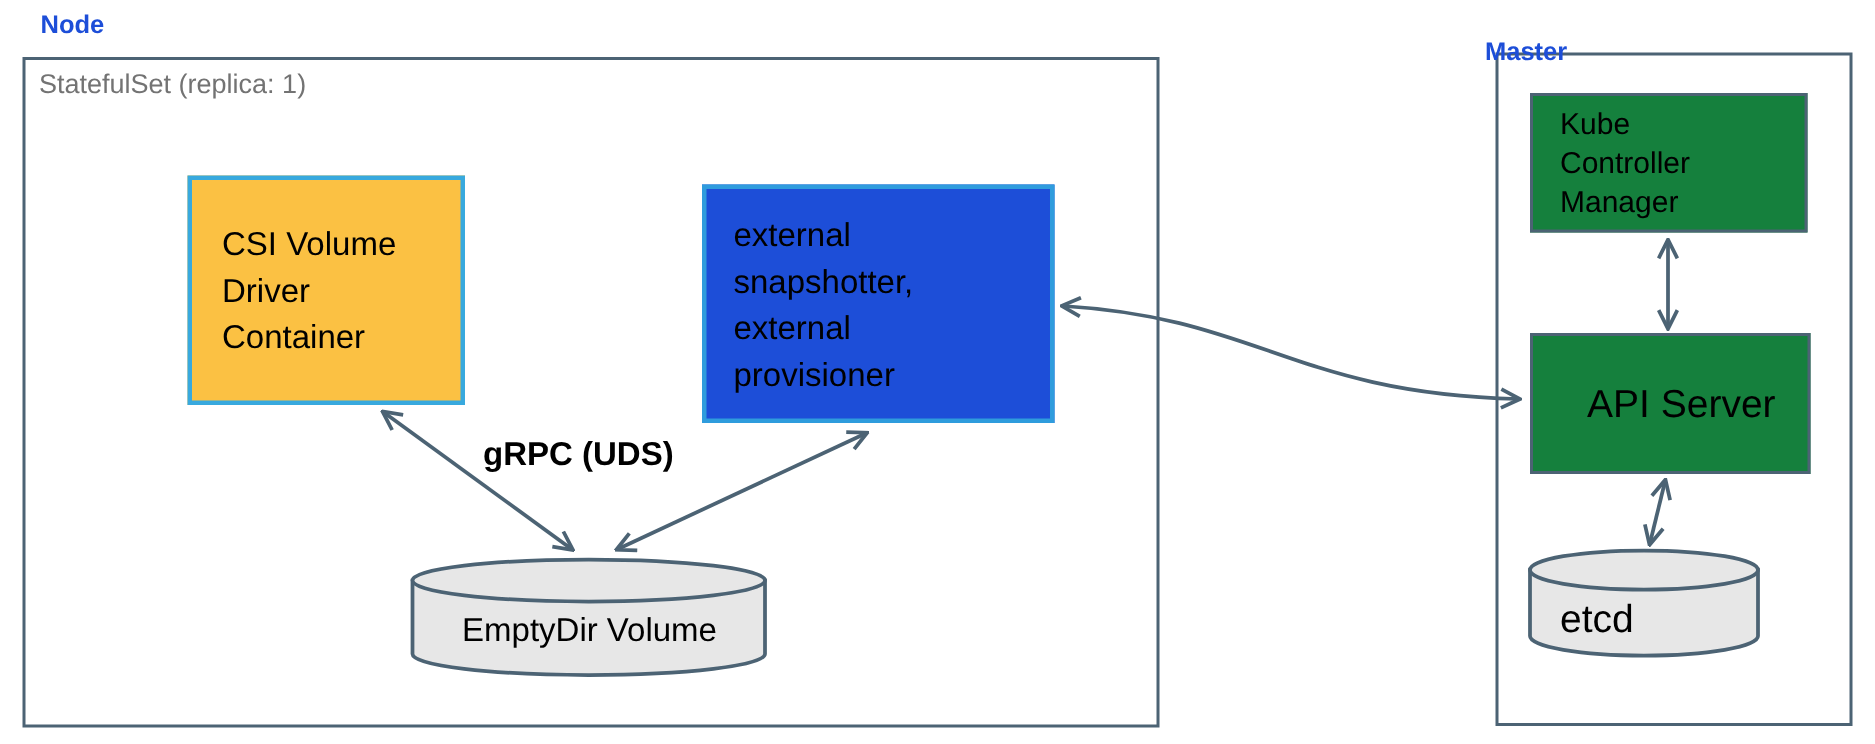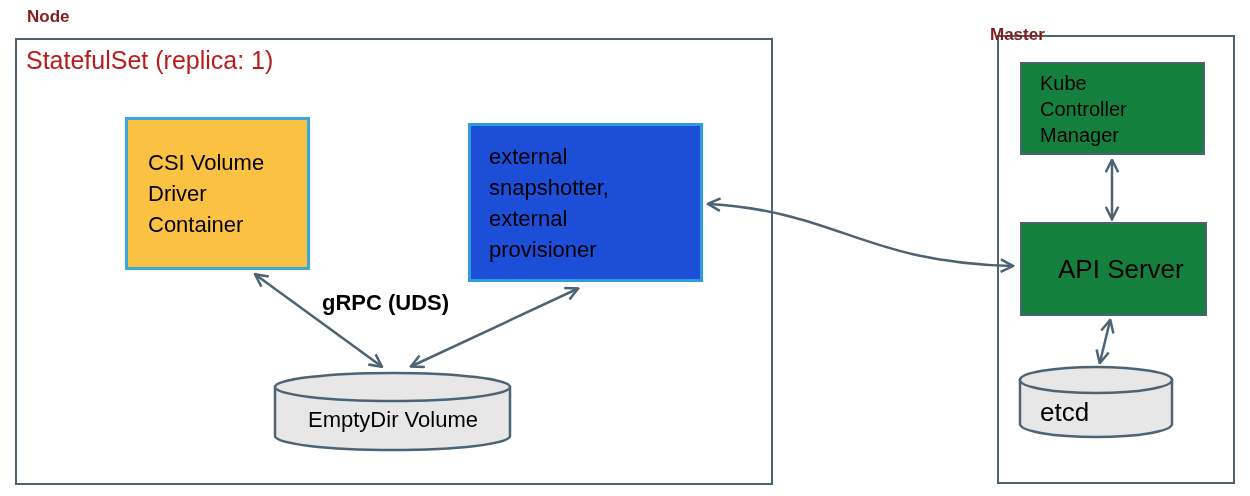--- a/index.html
+++ b/index.html
@@ -6,27 +6,27 @@
   .canvas{
     position:relative;
     width:1250px;height:496px;
     background:#ffffff;
     font-family:"Liberation Sans", sans-serif;
     color:#000;
     overflow:hidden;
   }
   .abs{position:absolute;}
   .section-title{
-    font-size:17px;font-weight:700;color:#7f1d1d;z-index:3;
+    font-size:17px;font-weight:700;color:#1d4ed8;z-index:3;
   }
   .outer-box{
     border:2px solid #4c6374;background:transparent;z-index:0;
   }
   .ss-title{
-    font-size:25px;font-weight:400;color:#b91c1c;z-index:3;white-space:nowrap;
+    font-size:18px;font-weight:400;color:#737373;z-index:3;white-space:nowrap;
   }
   .color-box{
     z-index:1;display:flex;align-items:center;
     box-sizing:border-box;
   }
   .color-box .txt{
     white-space:pre-line;font-size:22px;line-height:31px;color:#000;
     padding-left:20px;
   }
   .csi{

